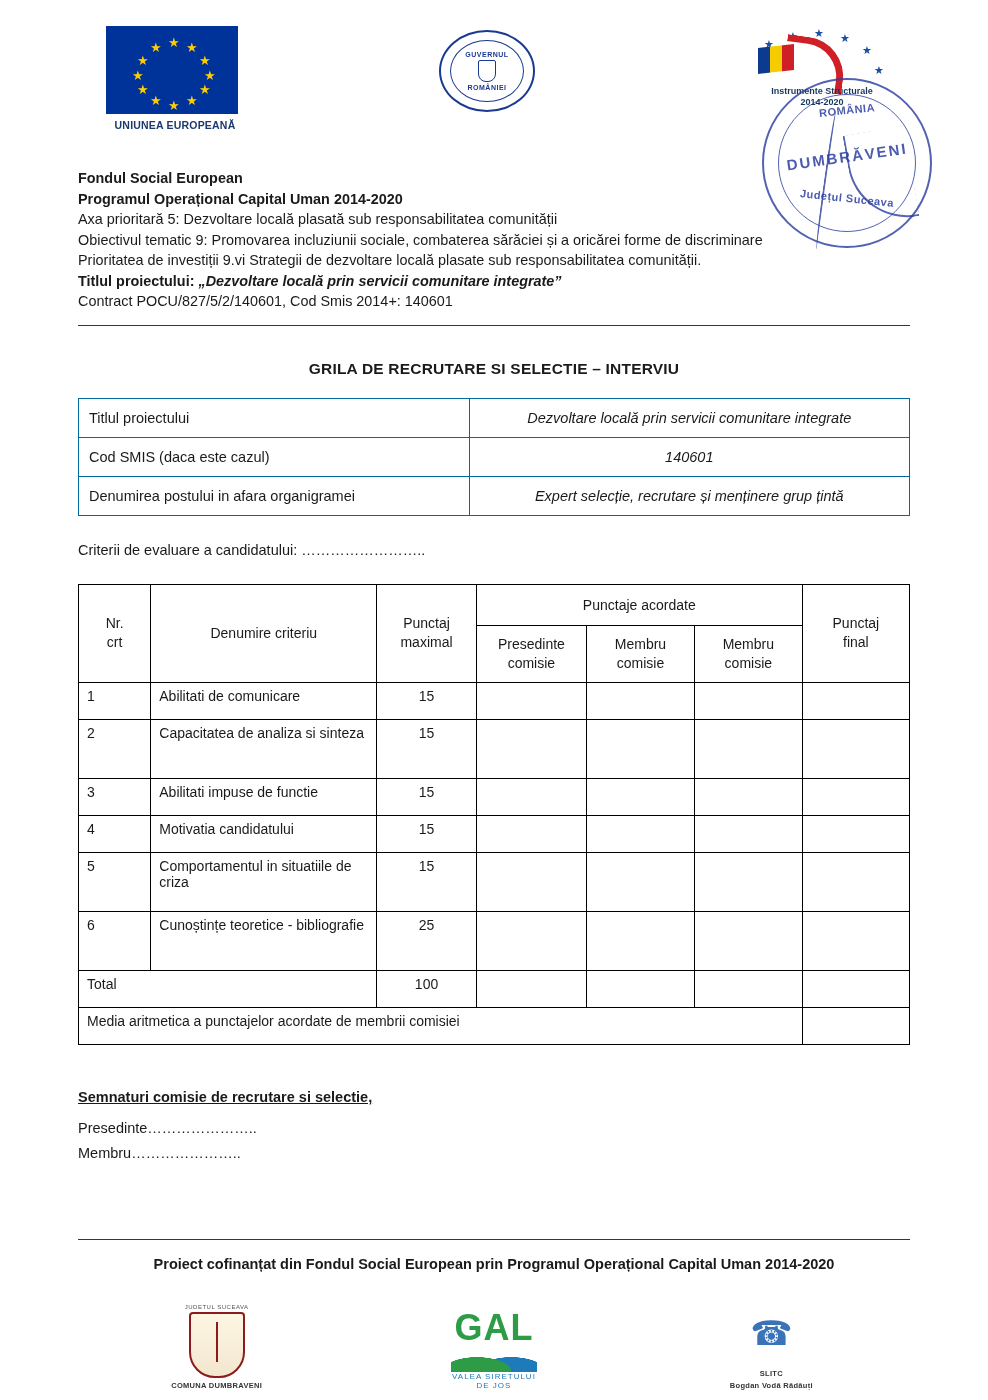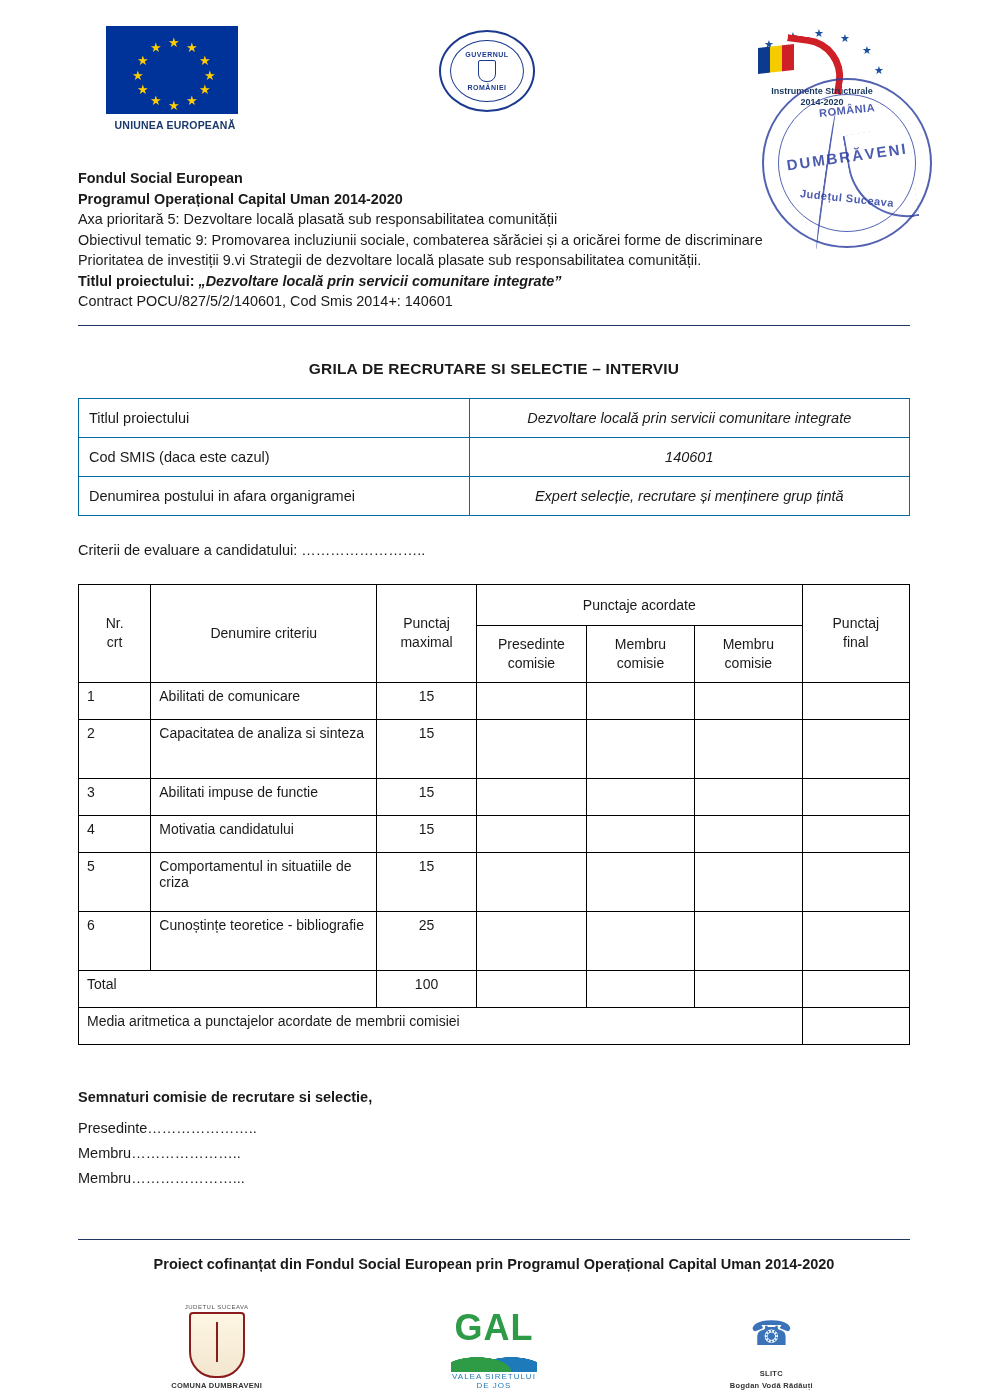--- a/index.html
+++ b/index.html
@@ -278,21 +278,21 @@
     margin-top: 8px;
     font-size: 14.5px;
   }
   .promo i { font-style: italic; }
 
   .sign-block {
     margin-top: 40px;
     font-size: 14.5px;
     line-height: 25px;
   }
-  .sign-block .h { font-weight: bold; margin-bottom: 6px; }
+  .sign-block .h { font-weight: bold; margin-bottom: 6px; text-decoration: underline; }
 
   
   .footer {
     position: absolute;
     left: 78px;
     right: 78px;
     bottom: 10px;
   }
   .footer hr {
     border: 0;
@@ -581,21 +581,20 @@
         <td class="row-cell"></td>
       </tr>
     </tbody>
   </table>
 
 
   <div class="sign-block">
     <div class="h">Semnaturi comisie de recrutare si selectie,</div>
     <div>Presedinte…………………..</div>
     <div>Membru…………………..</div>
-    <div>Membru…………………...</div>
   </div>
 
   <div class="footer">
     <hr>
     <div class="footer-text">Proiect cofinanțat din Fondul Social European prin Programul Operațional Capital Uman 2014-2020</div>
     <div class="footer-logos">
 
       <div class="fl">
         <div class="crest-top">JUDETUL SUCEAVA</div>
         <div class="crest-shield"></div>

